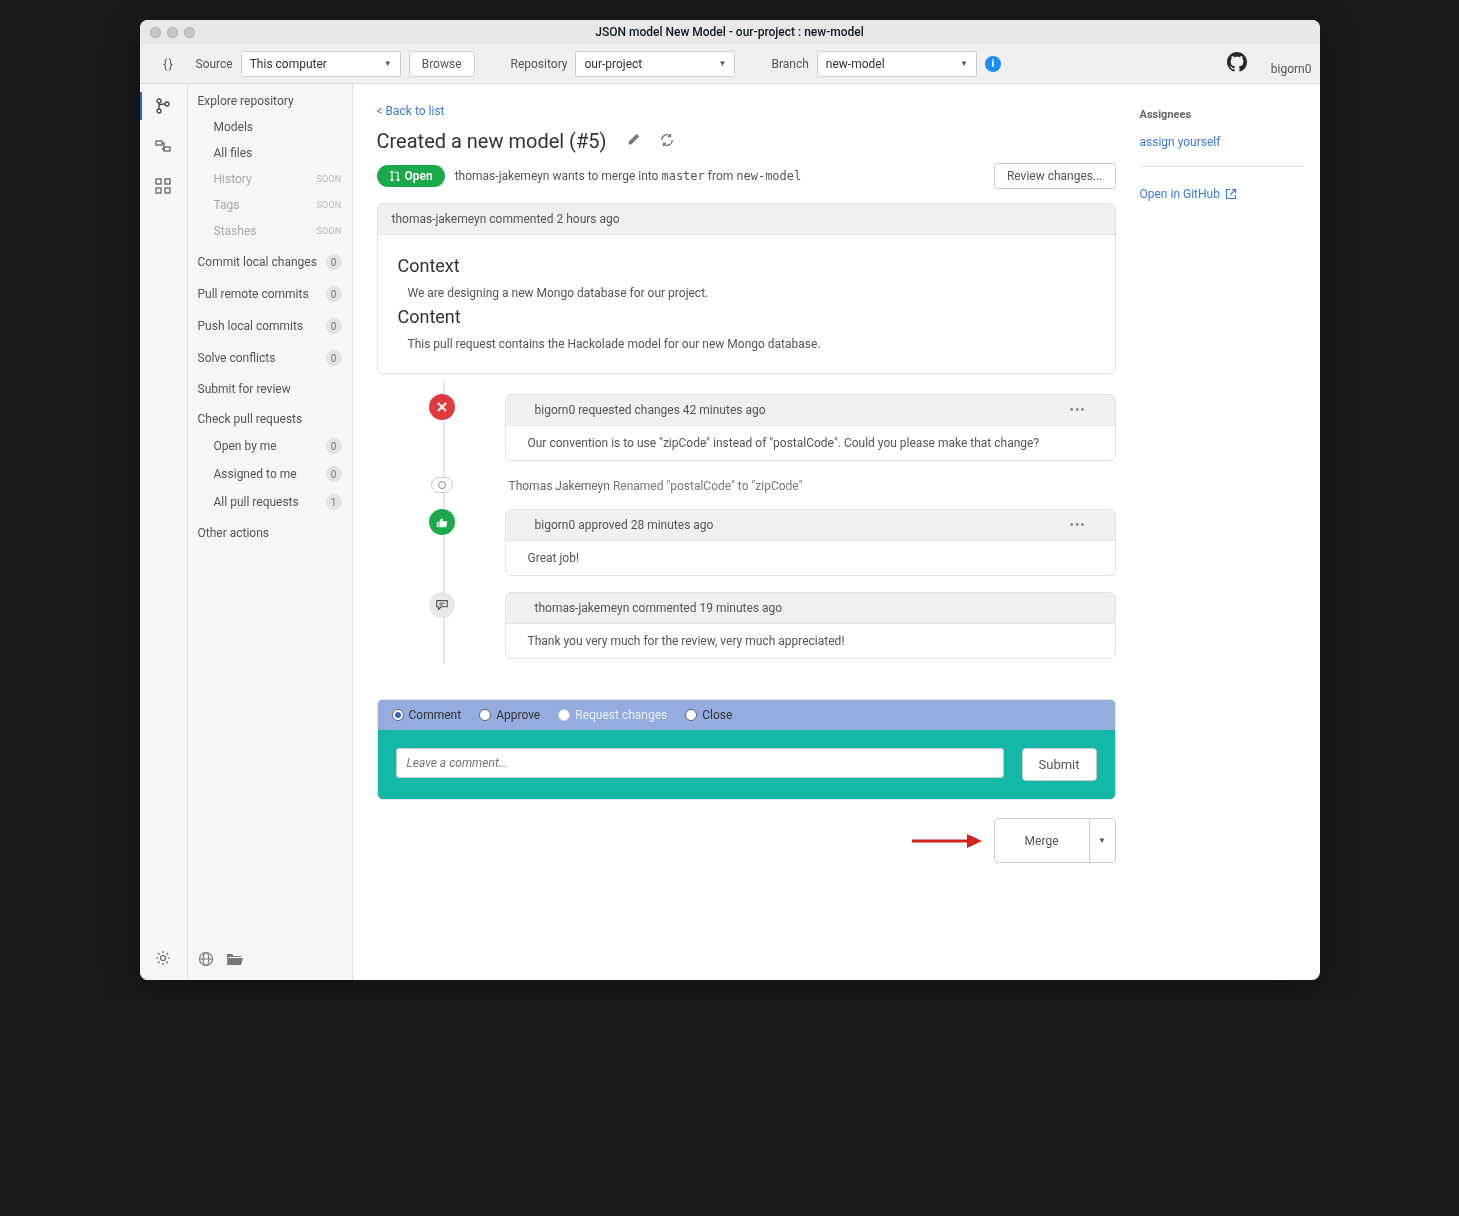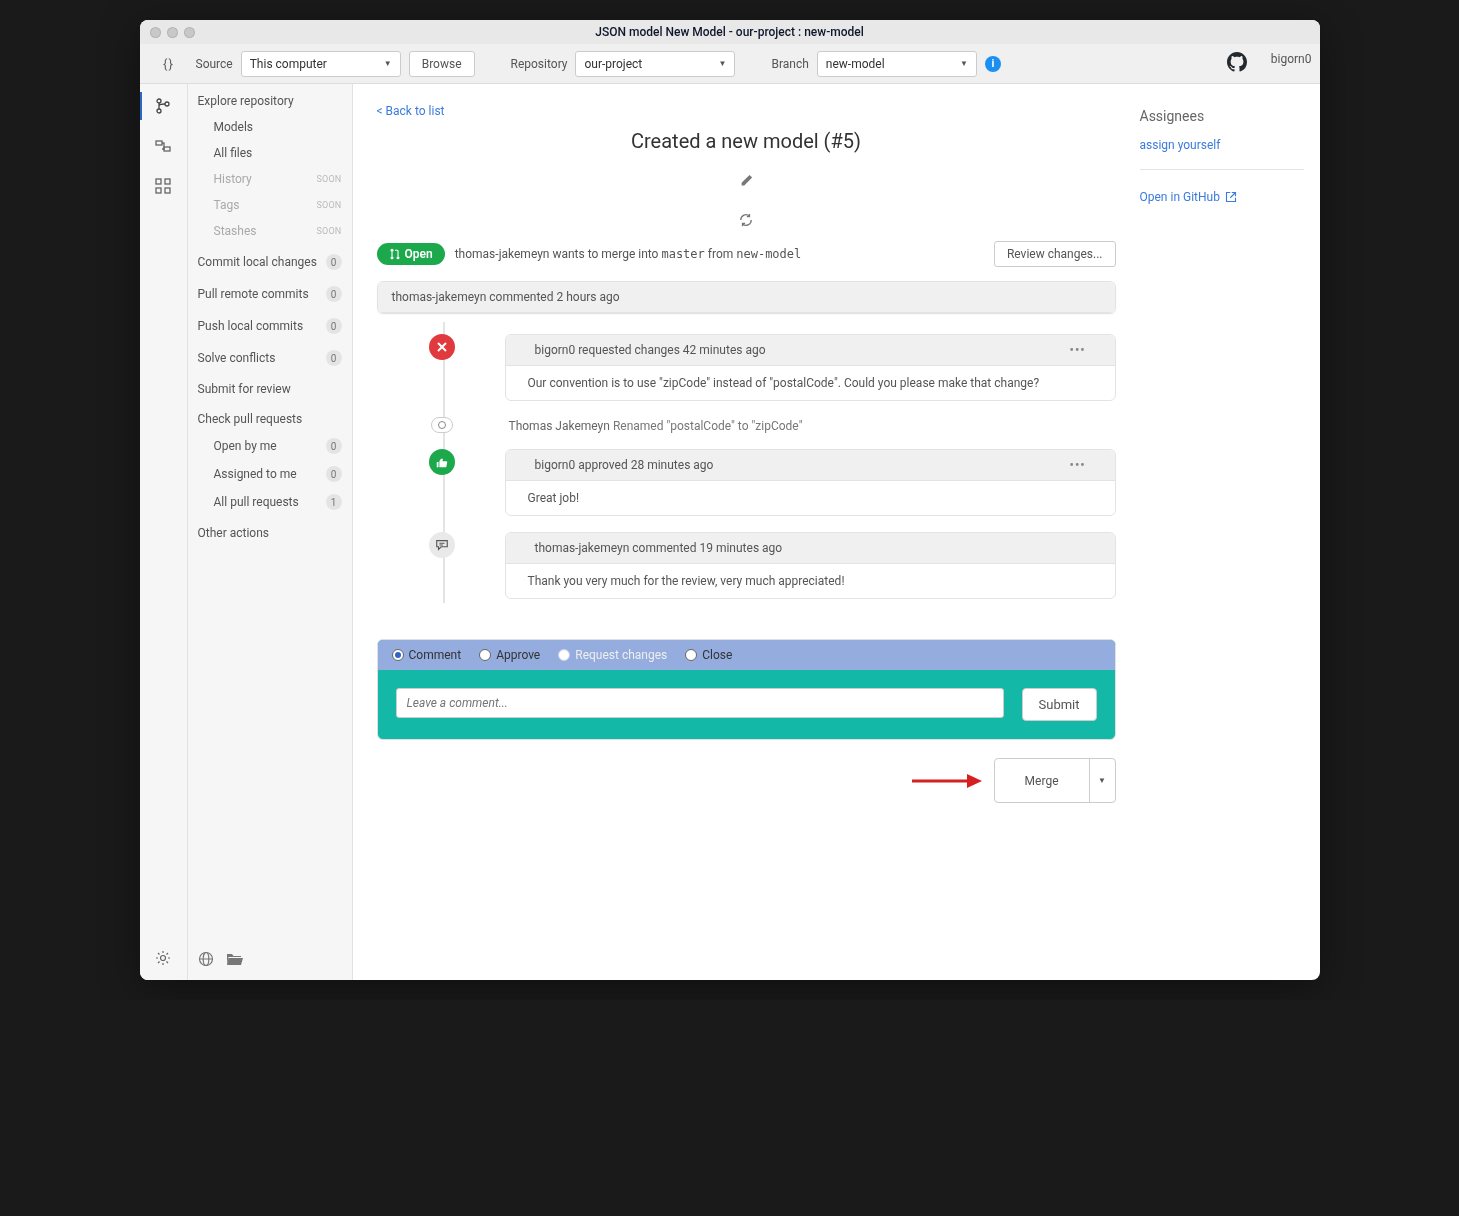--- a/index.html
+++ b/index.html
@@ -11,21 +11,21 @@
     .window-title { position: absolute; left: 50%; transform: translateX(-50%); font-size: 12px; color: #0f172a; font-weight: 500; }
     .toolbar { height: 40px; background: #f0f0f0; border-bottom: 1px solid #ddd; display: flex; align-items: center; padding: 0 8px; gap: 8px; }
     .tool-icon-group { width: 40px; display: flex; justify-content: center; }
     .brace-icon { font-size: 13px; color: #666; letter-spacing: -1px; }
     .toolbar-label { font-size: 12px; color: #555; }
     .select { background: #fff; border: 1px solid #ccc; border-radius: 3px; height: 26px; padding: 0 8px; font-size: 12px; color: #333; display: flex; align-items: center; justify-content: space-between; gap: 8px; cursor: pointer; }
     .select .caret { font-size: 8px; color: #555; }
     .btn { background: #fff; border: 1px solid #ccc; border-radius: 3px; height: 26px; padding: 0 12px; font-size: 12px; color: #555; display: flex; align-items: center; cursor: pointer; }
     .info-icon { width: 16px; height: 16px; border-radius: 50%; background: #1b90f2; color: #fff; display: flex; align-items: center; justify-content: center; font-size: 11px; font-weight: bold; }
     .flex-spacer { flex: 1; }
-    .user-block { display: flex; align-items: flex-start; gap: 24px; }
+    .user-block { display: flex; align-items: flex-end; gap: 24px; }
     .gh-icon svg { width: 20px; height: 20px; fill: #24292e; }
     .username { font-size: 12px; color: #555; }
 
     .body { flex: 1; display: flex; min-height: 0; }
     .rail { width: 48px; background: #f6f6f6; border-right: 1px solid #e2e2e2; display: flex; flex-direction: column; align-items: center; padding-top: 8px; gap: 12px; position: relative; }
     .rail-item { width: 32px; height: 28px; display: flex; align-items: center; justify-content: center; color: #555; cursor: pointer; border-radius: 3px; position: relative; }
     .rail-item.active::before { content: ""; position: absolute; left: -8px; top: 0; bottom: 0; width: 3px; background: #2d66c3; }
     .rail-bottom { position: absolute; bottom: 8px; left: 0; right: 0; display: flex; justify-content: center; }
 
     .tree { width: 165px; background: #f6f6f6; border-right: 1px solid #e2e2e2; font-size: 12px; color: #555; display: flex; flex-direction: column; }
@@ -35,21 +35,21 @@
     .soon { font-size: 9px; color: #bbb; letter-spacing: 0.2px; }
     .tree-group { padding: 10px 10px 6px; display: flex; align-items: center; justify-content: space-between; cursor: pointer; }
     .badge { min-width: 16px; height: 16px; border-radius: 8px; background: #e4e4e4; color: #777; font-size: 10px; display: flex; align-items: center; justify-content: center; padding: 0 5px; }
     .tree-footer { margin-top: auto; padding: 10px; display: flex; gap: 12px; align-items: center; color: #777; }
 
     .main { flex: 1; display: flex; min-height: 0; }
     .content { flex: 1; padding: 16px 24px 24px; overflow-y: auto; position: relative; }
     .sidebar-right { width: 180px; padding: 16px 16px 0 0; }
 
     .back-link { color: #3c7bdb; font-size: 12px; cursor: pointer; }
-    .pr-title-row { display: flex; align-items: center; gap: 20px; margin-top: 10px; flex-direction: column; }
+    .pr-title-row { display: flex; align-items: center; gap: 20px; margin-top: 10px; }
     .pr-title { font-size: 20px; color: #333; }
     .icon-btn-sm { color: #777; cursor: pointer; }
 
     .status-row { display: flex; align-items: center; gap: 10px; margin-top: 10px; }
     .open-pill { background: #1ba94c; color: #fff; border-radius: 14px; padding: 4px 12px; font-size: 12px; font-weight: 600; display: flex; align-items: center; gap: 4px; }
     .merge-text { font-size: 12px; color: #555; }
     .mono { font-family: ui-monospace, Menlo, monospace; }
 
     .card { background: #fff; border: 1px solid #e3e3e3; border-radius: 6px; margin-top: 14px; overflow: hidden; box-shadow: 0 1px 2px rgba(0,0,0,0.03); }
     .card-head { background: #f0f0f0; padding: 8px 14px; font-size: 12px; color: #555; border-bottom: 1px solid #e3e3e3; }
@@ -87,21 +87,21 @@
     .submit-row { display: flex; justify-content: flex-end; }
     .btn-submit { background: #fff; border: 1px solid #ccc; border-radius: 4px; padding: 8px 16px; font-size: 13px; color: #555; cursor: pointer; }
 
     .merge-row { display: flex; justify-content: flex-end; align-items: center; gap: 12px; margin-top: 18px; }
     .arrow { color: #d62020; display: flex; align-items: center; }
     .merge-btn { background: #fff; border: 1px solid #ccc; border-radius: 4px; height: 45px; display: flex; align-items: center; }
     .merge-btn .lbl { padding: 0 30px 0 30px; font-size: 12px; color: #555; }
     .merge-btn .dd { border-left: 1px solid #ccc; width: 26px; height: 100%; display: flex; align-items: center; justify-content: center; font-size: 8px; color: #555; }
 
     .side-section { margin-top: 8px; }
-    .side-title { font-size: 14px; color: #666; font-weight: 400; padding-bottom: 10px; }
+    .side-title { font-size: 11px; color: #666; font-weight: 700; padding-bottom: 10px; }
     .side-link { font-size: 12px; color: #3c7bdb; cursor: pointer; display: inline-flex; align-items: center; gap: 5px; }
     .side-hr { border: none; border-top: 1px solid #e4e4e4; margin: 16px 0; }
   </style>
 </head>
 <body>
 
 <div class="window">
   <div class="titlebar">
     <div class="traffic-lights">
       <div class="traffic-light"></div>
@@ -277,20 +277,26 @@
           </div>
           <span class="merge-text"><span>thomas-jakemeyn wants to merge into </span><span class="mono">master</span><span> from </span><span class="mono">new-model</span></span>
           <div class="flex-spacer"></div>
           <div class="btn">
               <span>Review changes...</span>
             </div>
         </div>
 
         <div class="card">
           <div class="card-head">thomas-jakemeyn commented 2 hours ago</div>
+          <div class="card-body">
+            <h3>Context</h3>
+            <p>We are designing a new Mongo database for our project.</p>
+            <h3>Content</h3>
+            <p>This pull request contains the Hackolade model for our new Mongo database.</p>
+          </div>
         </div>
 
         <div class="timeline">
           <div class="tl-row">
             <div class="tl-gutter">
                 <div class="tl-big red">
                   <svg width="12" height="12" viewBox="0 0 12 12" stroke="#fff" stroke-width="2" fill="none">
                     <path d="M2 2l8 8M10 2l-8 8"></path>
                   </svg>
                 </div>

